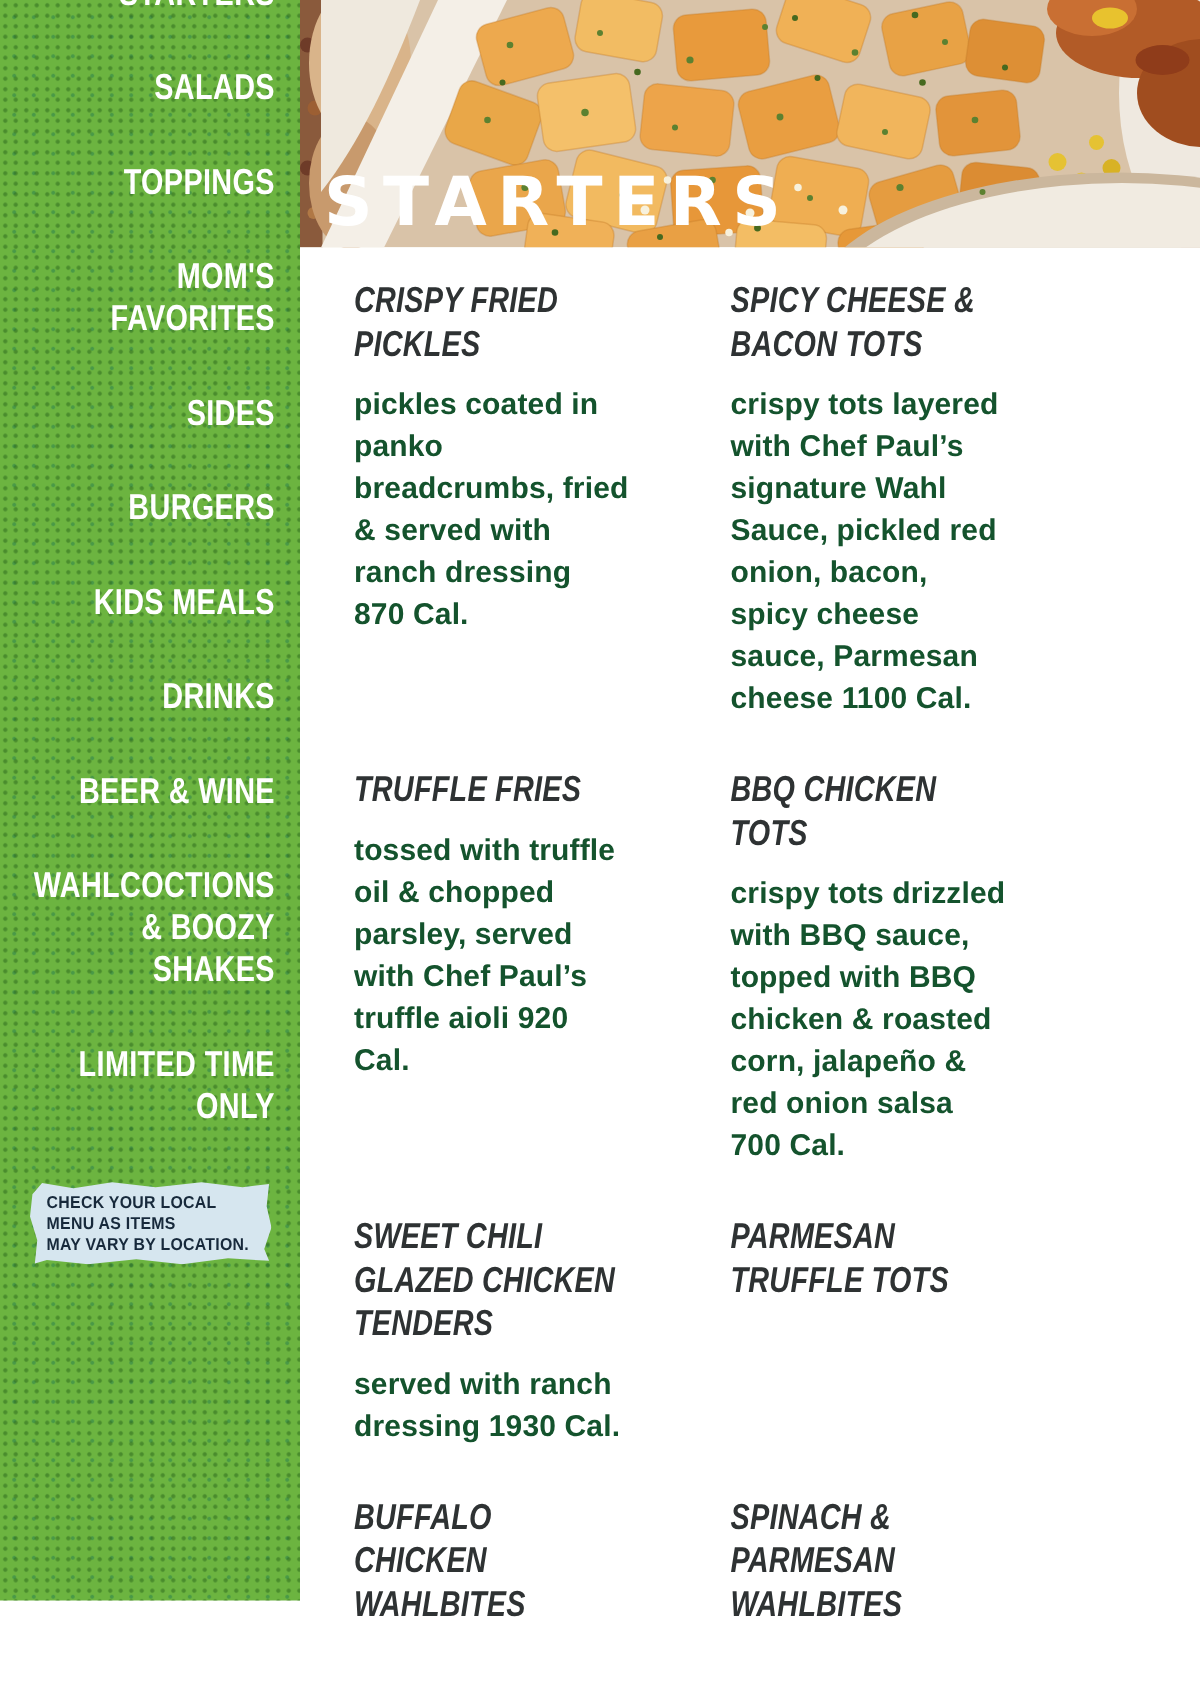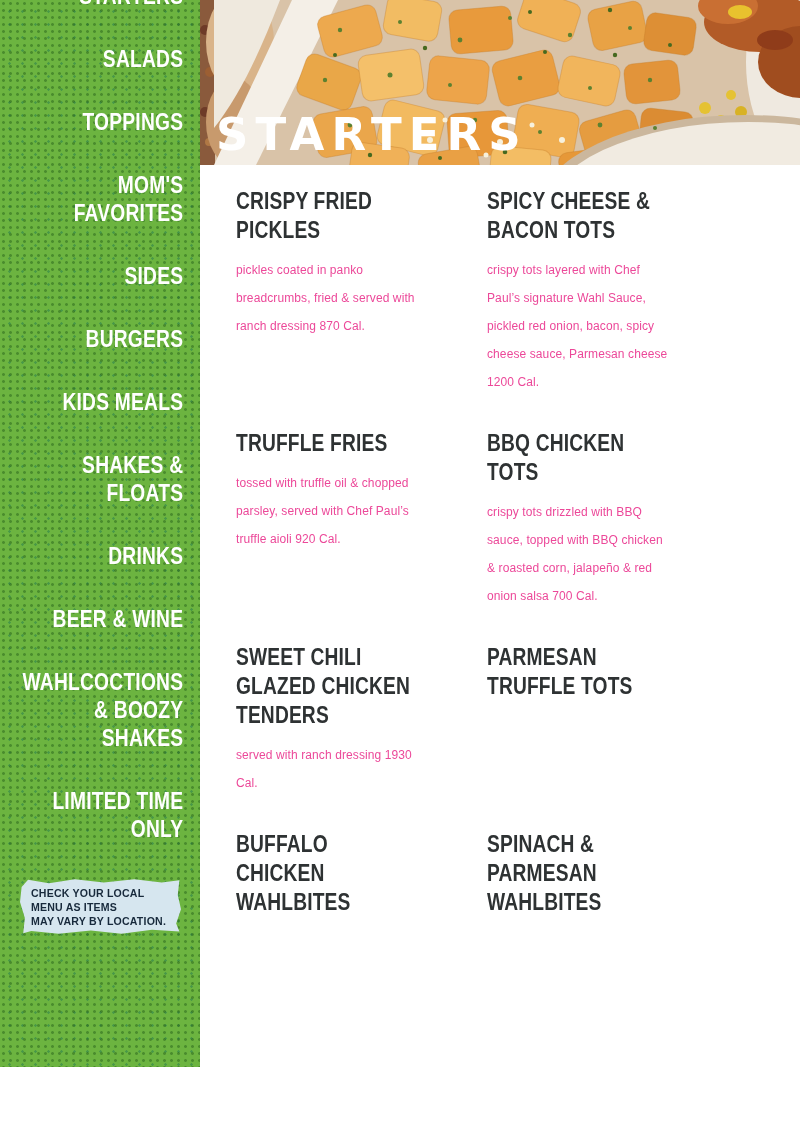--- a/index.html
+++ b/index.html
@@ -53,27 +53,28 @@
   }
 
   .menu-grid {
     display: grid; grid-template-columns: 184px 184px;
     column-gap: 67px; row-gap: 32px;
     padding: 21px 0 0 36px;
   }
   .menu-item h3 {
     color: #2e3233; font-size: 24px; line-height: 29px; font-weight: 700;
     margin-bottom: 12px;
+    font-style: italic;
   }
   .menu-item h3 .cond {
     display: block; width: 125%; transform: scaleX(0.80); transform-origin: 0 50%;
     white-space: pre-line; letter-spacing: 0.2px;
   }
   .menu-item p {
-    color: #ec4899; font-size: 12px; line-height: 28px; font-weight: 400;
+    color: #14532d; font-size: 20px; line-height: 28px; font-weight: 700;
     letter-spacing: 0.1px;
   }
 </style>
 </head>
 <body>
 
 <aside class="sidebar">
   <nav class="side-nav">
     <a class="side-item">
         <span class="cond">STARTERS</span>
@@ -89,24 +90,20 @@
 FAVORITES</span>
       </a>
     <a class="side-item">
         <span class="cond">SIDES</span>
       </a>
     <a class="side-item">
         <span class="cond">BURGERS</span>
       </a>
     <a class="side-item">
         <span class="cond">KIDS MEALS</span>
-      </a>
-    <a class="side-item">
-        <span class="cond">SHAKES &amp;
-FLOATS</span>
       </a>
     <a class="side-item">
         <span class="cond">DRINKS</span>
       </a>
     <a class="side-item">
         <span class="cond">BEER &amp; WINE</span>
       </a>
     <a class="side-item">
         <span class="cond">WAHLCOCTIONS
 &amp; BOOZY
@@ -234,21 +231,21 @@
           <span class="cond">CRISPY FRIED
 PICKLES</span>
         </h3>
       <p>pickles coated in panko breadcrumbs, fried &amp; served with ranch dressing 870 Cal.</p>
     </div>
     <div class="menu-item">
       <h3>
           <span class="cond">SPICY CHEESE &amp;
 BACON TOTS</span>
         </h3>
-      <p>crispy tots layered with Chef Paul’s signature Wahl Sauce, pickled red onion, bacon, spicy cheese sauce, Parmesan cheese 1200 Cal.</p>
+      <p>crispy tots layered with Chef Paul’s signature Wahl Sauce, pickled red onion, bacon, spicy cheese sauce, Parmesan cheese 1100 Cal.</p>
     </div>
     <div class="menu-item">
       <h3>
           <span class="cond">TRUFFLE FRIES</span>
         </h3>
       <p>tossed with truffle oil &amp; chopped parsley, served with Chef Paul’s truffle aioli 920 Cal.</p>
     </div>
     <div class="menu-item">
       <h3>
           <span class="cond">BBQ CHICKEN TOTS</span>

